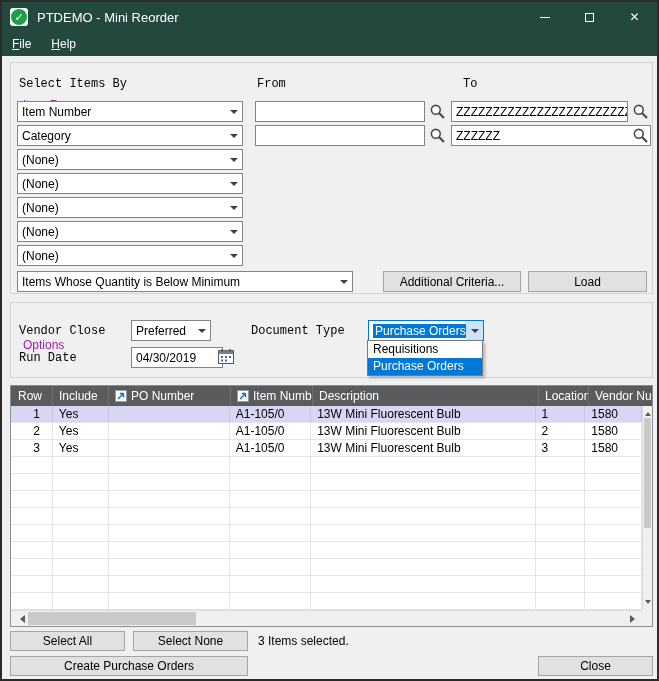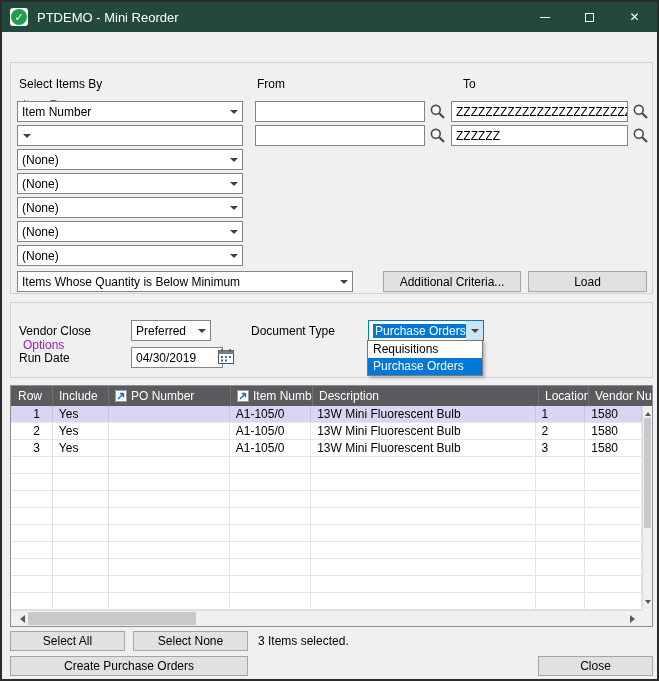--- a/index.html
+++ b/index.html
@@ -24,21 +24,21 @@
   
   .menubar { position:absolute; top:30px; left:0; right:0; height:24px; background:#23483d;
              display:flex; align-items:center; color:#fff; font-size:12px; }
   .menu-item { padding:0 10px; height:100%; display:flex; align-items:center; }
   .menu-key { text-decoration:underline; }
 
   
   .group { position:absolute; border:1px solid #d2d2d2; }
   .group-label { position:absolute; top:-8px; left:8px; background:#f0f0f0; padding:0 4px;
                  font-size:12px; color:#a21caf;margin-top:43px; }
-  .lbl { position:absolute; font-size:12px; color:#000; white-space:nowrap; }
+  .lbl { position:absolute; font-size:12px; color:#000; white-space:nowrap;font-family:Liberation Mono, monospace; }
 
   
   .combo { position:absolute; height:21px; background:#fff; border:1px solid #848484;
            display:flex; align-items:center; font-size:12px; }
   .combo .val { flex:1; padding:0 4px; white-space:nowrap; overflow:hidden; }
   .combo .arr { width:17px; align-self:stretch; display:flex; align-items:center; justify-content:center; }
   .combo .arr::after { content:""; border:4px solid transparent; border-top-color:#404040; margin-top:4px; }
   .combo.focused { border-color:#0078d7; }
   .combo.focused .arr { background:#cce4f7; }
   .combo.focused .sel { background:#0078d7; color:#fff; padding:1px 2px; }
@@ -108,20 +108,28 @@
         </div>
       <div class="win-btn">
           <div class="max-glyph"></div>
         </div>
       <div class="win-btn">
           <span>✕</span>
         </div>
     </div>
   </div>
 
+  <div class="menubar">
+    <div class="menu-item">
+        <span><span class="menu-key">F</span><span>ile</span></span>
+      </div>
+    <div class="menu-item">
+        <span><span class="menu-key">H</span><span>elp</span></span>
+      </div>
+  </div>
 
   <div class="group" style="left:8px; top:60px; width:643px; height:232px;">
     <div class="group-label">Item Range</div>
 
     <div class="lbl" style="left:8px; top:14px;">Select Items By</div>
     <div class="lbl" style="left:246px; top:14px;">From</div>
     <div class="lbl" style="left:452px; top:14px;">To</div>
 
     <div class="combo" style="left:6px; top:38px; width:226px;">
       <span class="val">Item Number</span>
@@ -136,30 +144,31 @@
     </div>
     <div class="input" style="left:440px; top:38px; width:177px;">ZZZZZZZZZZZZZZZZZZZZZZZZ</div>
     <div class="finder" style="left:621px; top:40px;">
       <svg width="17" height="17" viewBox="0 0 17 17">
           <circle cx="6.8" cy="6.8" r="4.4" fill="#fff" stroke="#4a4a4a" stroke-width="1.6"></circle>
           <line x1="10.2" y1="10.2" x2="15" y2="15" stroke="#4a4a4a" stroke-width="2.2"></line>
         </svg>
     </div>
 
     <div class="combo" style="left:6px; top:62px; width:226px;">
+      <span class="val">Category</span>
       <span class="arr"></span>
     </div>
     <div class="input" style="left:244px; top:62px; width:170px;"></div>
     <div class="finder" style="left:418px; top:64px;">
       <svg width="17" height="17" viewBox="0 0 17 17">
           <circle cx="6.8" cy="6.8" r="4.4" fill="#fff" stroke="#4a4a4a" stroke-width="1.6"></circle>
           <line x1="10.2" y1="10.2" x2="15" y2="15" stroke="#4a4a4a" stroke-width="2.2"></line>
         </svg>
     </div>
-    <div class="input" style="left:440px; top:62px; width:177px;">ZZZZZZ</div>
+    <div class="input" style="left:440px; top:62px; width:200px;">ZZZZZZ</div>
     <div class="finder" style="left:621px; top:64px;">
       <svg width="17" height="17" viewBox="0 0 17 17">
           <circle cx="6.8" cy="6.8" r="4.4" fill="#fff" stroke="#4a4a4a" stroke-width="1.6"></circle>
           <line x1="10.2" y1="10.2" x2="15" y2="15" stroke="#4a4a4a" stroke-width="2.2"></line>
         </svg>
     </div>
 
     <div class="combo" style="left:6px; top:86px; width:226px;">
       <span class="val">(None)</span>
       <span class="arr"></span>

